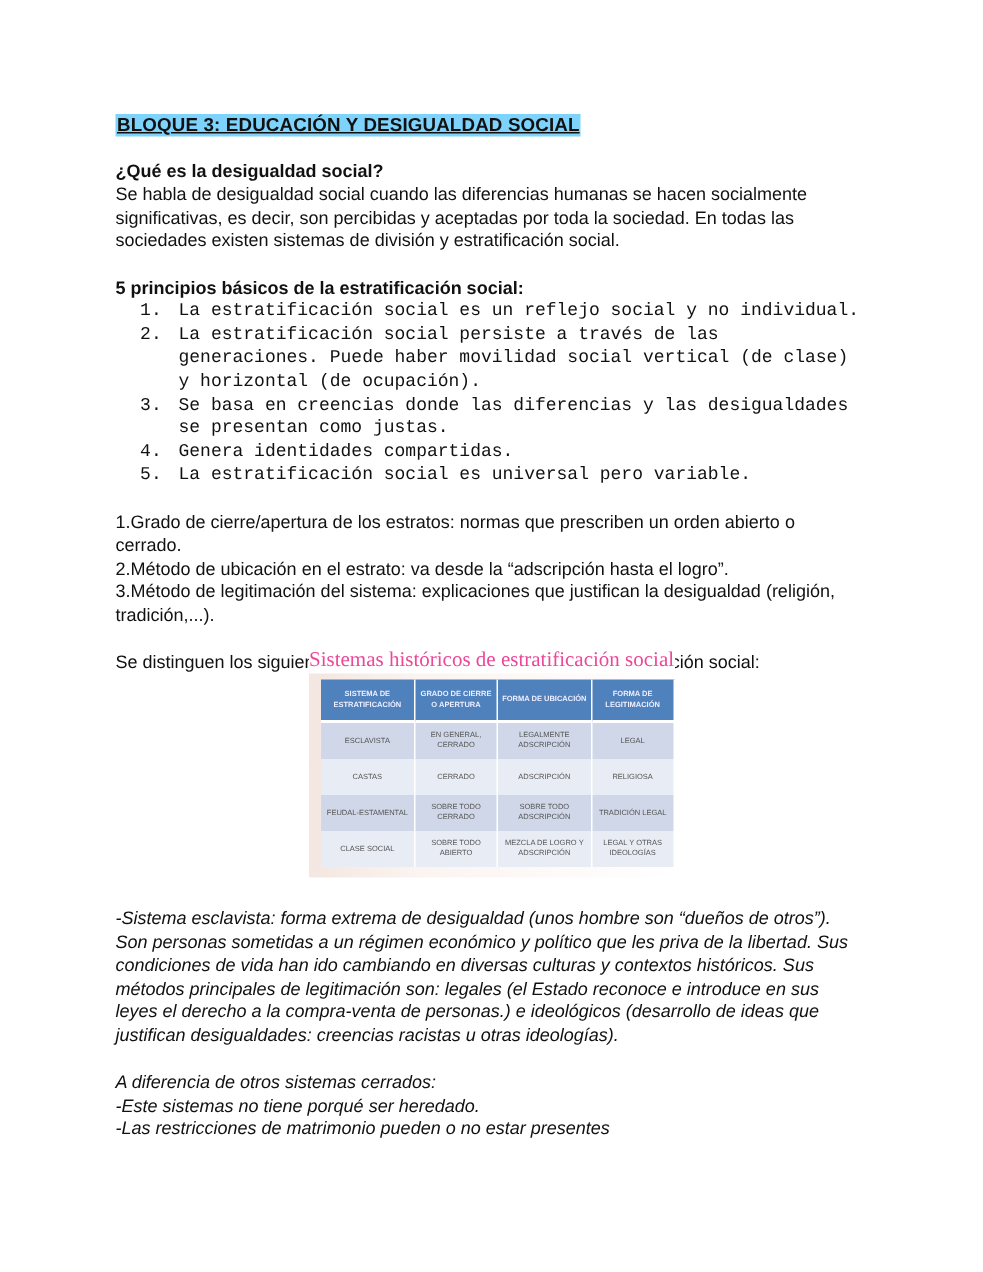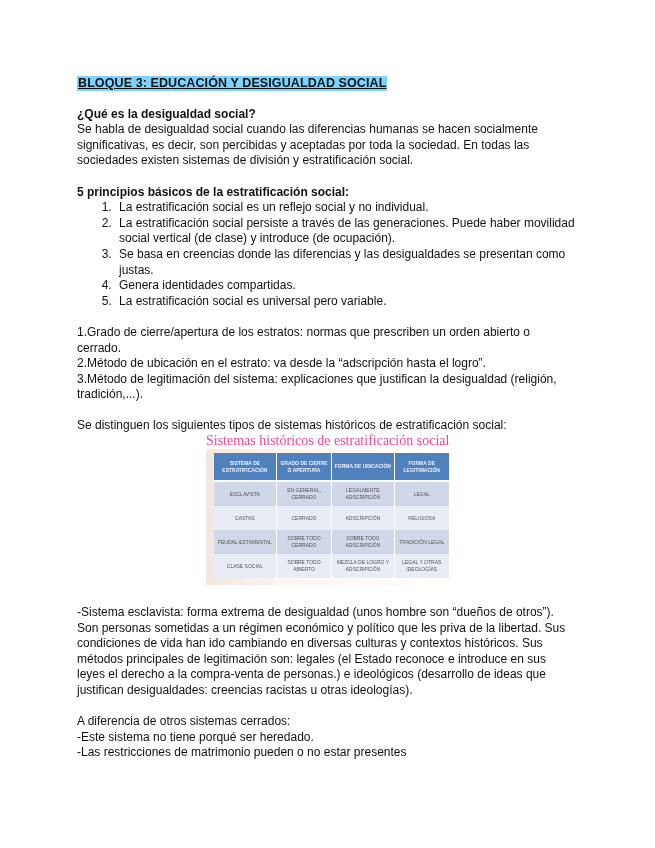--- a/index.html
+++ b/index.html
@@ -4,21 +4,21 @@
 <style>
   html, body { margin: 0; padding: 0; background: #ffffff; }
   body { width: 655px; height: 848px; position: relative; overflow: hidden;
          font-family: "Liberation Sans", sans-serif; color: #111; font-size: 12px; }
   .page { position: absolute; left: 77px; top: 76px; width: 500px; }
   .title { display: inline-block; background: #7dd3fc; font-weight: bold; text-decoration: underline;
            font-size: 12.5px; letter-spacing: 0.1px; padding: 0 1px; line-height: 15px; }
   .heading { font-weight: bold; }
   p { margin: 0; line-height: 15.6px; }
   .gap { height: 15.6px; }
-  ol { margin: 0; padding-left: 38px; line-height: 15.6px; }
+  ol { margin: 0; padding-left: 38px; line-height: 15.6px; font-family: Liberation Mono, monospace; }
   ol li { padding-left: 4px; }
   .figure { position: absolute; left: 206px; top: 433px; width: 244px; height: 152px; background: #fff; }
   .fig-title { font-family: "Liberation Serif", serif; font-size: 14px; color: #ec4899; line-height: 16px; white-space: nowrap; }
   .fig-bg { position: absolute; left: 0; top: 16px; width: 244px; height: 136px;
             background: linear-gradient(90deg, #f4e6e0 0%, #fbf4f1 30%, #ffffff 100%); }
   table.strat { position: absolute; left: 8px; top: 20px; width: 236px; border-collapse: collapse;
                 font-size: 5px; text-align: center; color: #555; }
   table.strat th { background: #4f81bd; color: #eef; font-weight: bold; height: 27px; padding: 0 1px;
                    border-right: 1px solid #fff; border-bottom: 2px solid #fff; line-height: 7px; }
   table.strat td { height: 24px; padding: 0 1px; border-right: 1px solid #fff; line-height: 7px; }
@@ -32,21 +32,21 @@
   <div class="title">BLOQUE 3: EDUCACIÓN Y DESIGUALDAD SOCIAL</div>
   <div class="gap"></div>
   <p class="heading">¿Qué es la desigualdad social?</p>
   <p>Se habla de desigualdad social cuando las diferencias humanas se hacen socialmente</p>
   <p>significativas, es decir, son percibidas y aceptadas por toda la sociedad. En todas las</p>
   <p>sociedades existen sistemas de división y estratificación social.</p>
   <div class="gap"></div>
   <p class="heading">5 principios básicos de la estratificación social:</p>
   <ol>
     <li>La estratificación social es un reflejo social y no individual.</li>
-    <li>La estratificación social persiste a través de las generaciones. Puede haber movilidad social vertical (de clase) y introduce (de ocupación).</li>
+    <li>La estratificación social persiste a través de las generaciones. Puede haber movilidad social vertical (de clase) y horizontal (de ocupación).</li>
     <li>Se basa en creencias donde las diferencias y las desigualdades se presentan como justas.</li>
     <li>Genera identidades compartidas.</li>
     <li>La estratificación social es universal pero variable.</li>
   </ol>
   <div class="gap"></div>
   <p>1.Grado de cierre/apertura de los estratos: normas que prescriben un orden abierto o cerrado.</p>
   <p>2.Método de ubicación en el estrato: va desde la “adscripción hasta el logro”.</p>
   <p>3.Método de legitimación del sistema: explicaciones que justifican la desigualdad (religión, tradición,...).</p>
   <div class="gap"></div>
   <p>Se distinguen los siguientes tipos de sistemas históricos de estratificación social:</p>
@@ -84,19 +84,19 @@
     <tr class="even">
       <td>CLASE SOCIAL</td>
       <td>SOBRE TODO ABIERTO</td>
       <td>MEZCLA DE LOGRO Y ADSCRIPCIÓN</td>
       <td>LEGAL Y OTRAS IDEOLOGÍAS</td>
     </tr>
   </tbody>
     </table>
 </div>
 
-<div class="page" style="top:605px;">
+<div class="page" style="top:605px;font-style:italic;">
   <p>-Sistema esclavista: forma extrema de desigualdad (unos hombre son “dueños de otros”). Son personas sometidas a un régimen económico y político que les priva de la libertad. Sus condiciones de vida han ido cambiando en diversas culturas y contextos históricos. Sus métodos principales de legitimación son: legales (el Estado reconoce e introduce en sus leyes el derecho a la compra-venta de personas.) e ideológicos (desarrollo de ideas que justifican desigualdades: creencias racistas u otras ideologías).</p>
   <div class="gap"></div>
   <p>A diferencia de otros sistemas cerrados:</p>
-  <p>-Este sistema no tiene porqué ser heredado.</p>
+  <p>-Este sistemas no tiene porqué ser heredado.</p>
   <p>-Las restricciones de matrimonio pueden o no estar presentes</p>
 </div>
 
 </body></html>

